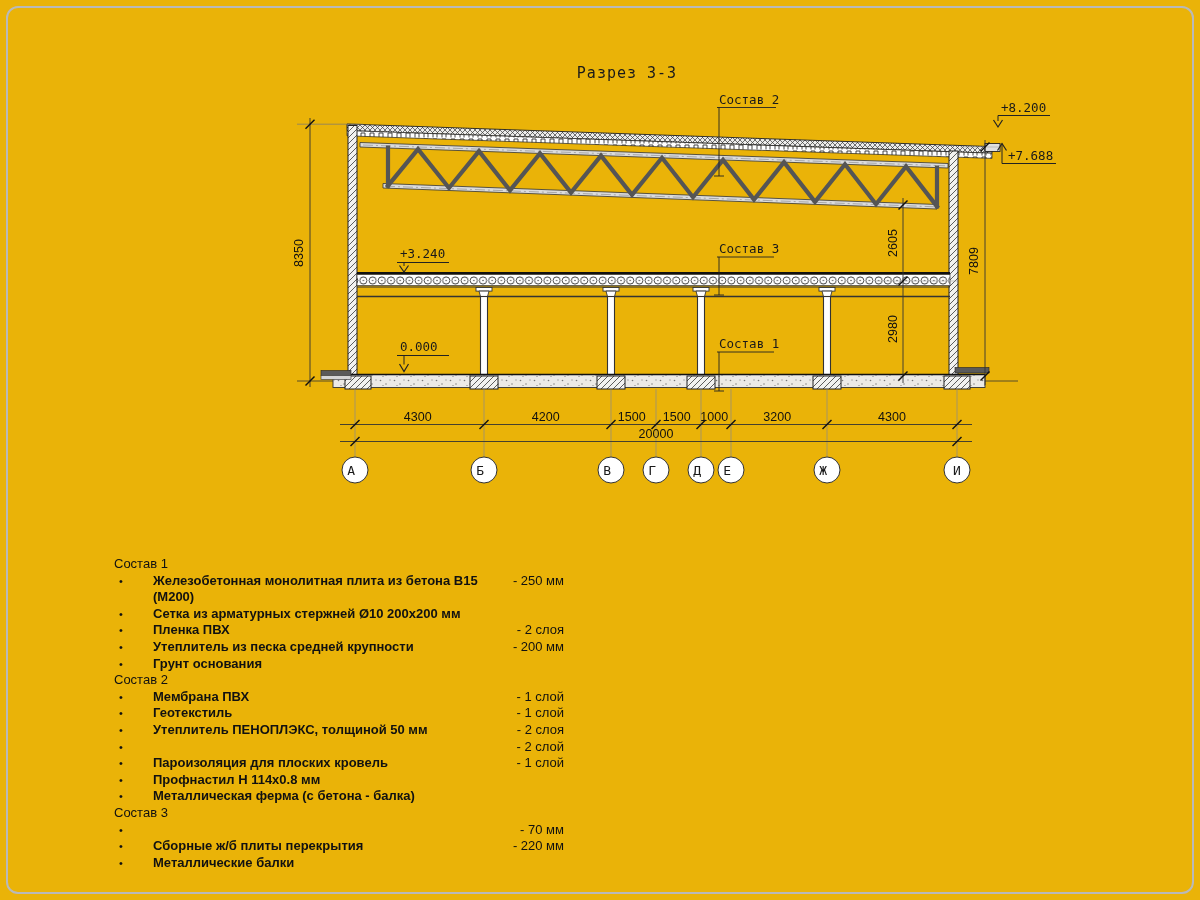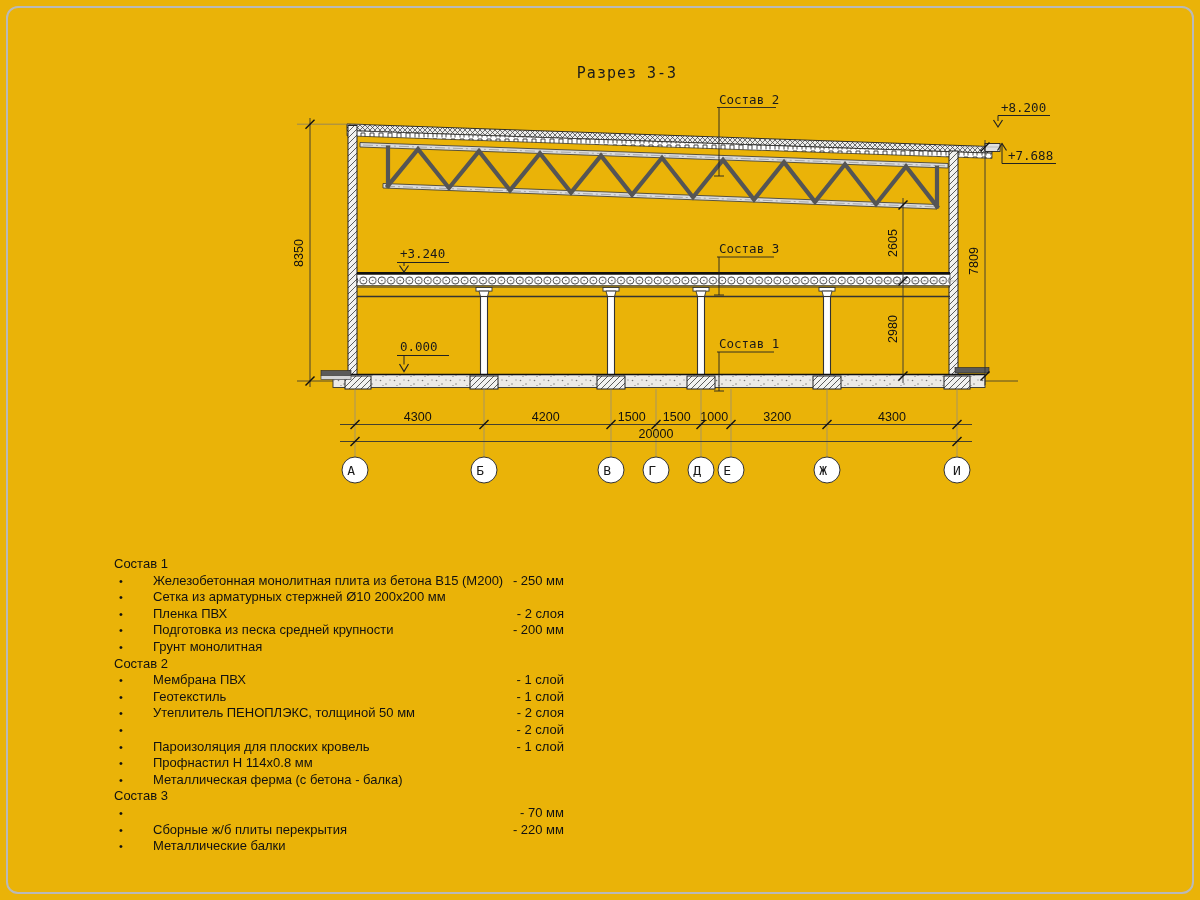--- a/index.html
+++ b/index.html
@@ -4,21 +4,21 @@
 <style>
   html,body{margin:0;padding:0;background:#fff;}
   .page{position:relative;width:1200px;height:900px;background:#eab308;overflow:hidden;
         font-family:"Liberation Sans",sans-serif;color:#1a1a1a;}
   .frame{position:absolute;inset:6px;border:2px solid #b9b9b9;border-radius:12px;pointer-events:none;}
   .drawing-svg{position:absolute;left:0;top:0;}
   .legend{position:absolute;left:112px;top:556px;width:452px;font-size:13px;line-height:16.6px;color:#111;}
   .lg-title{padding-left:2px;}
   .lg-row{display:flex;align-items:baseline;}
   .lg-bullet{width:34px;padding-left:7px;font-size:11px;flex:0 0 auto;}
-  .lg-text{flex:0 1 auto;}
+  .lg-text{flex:0 1 auto;font-weight:bold;}
   .lg-val{margin-left:auto;white-space:nowrap;padding-left:8px;}
   
   .t-mono{font-family:"DejaVu Sans Mono",monospace;fill:#1a1a1a;}
   .t-sans{font-family:"Liberation Sans",sans-serif;fill:#111;}
 </style>
 </head>
 <body>
 
 <div class="page">
   <div class="frame"></div>
@@ -275,26 +275,26 @@
       <span class="lg-text">Сетка из арматурных стержней Ø10 200х200 мм</span>
       <span class="lg-val"></span>
     </div>
     <div class="lg-row">
       <span class="lg-bullet">•</span>
       <span class="lg-text">Пленка ПВХ</span>
       <span class="lg-val">- 2 слоя</span>
     </div>
     <div class="lg-row">
       <span class="lg-bullet">•</span>
-      <span class="lg-text">Подготовка из песка средней крупности</span>
+      <span class="lg-text">Утеплитель из песка средней крупности</span>
       <span class="lg-val">- 200 мм</span>
     </div>
     <div class="lg-row">
       <span class="lg-bullet">•</span>
-      <span class="lg-text">Грунт монолитная</span>
+      <span class="lg-text">Грунт основания</span>
       <span class="lg-val"></span>
     </div>
 
     <div class="lg-title">Состав 2</div>
     <div class="lg-row">
       <span class="lg-bullet">•</span>
       <span class="lg-text">Мембрана ПВХ</span>
       <span class="lg-val">- 1 слой</span>
     </div>
     <div class="lg-row">

